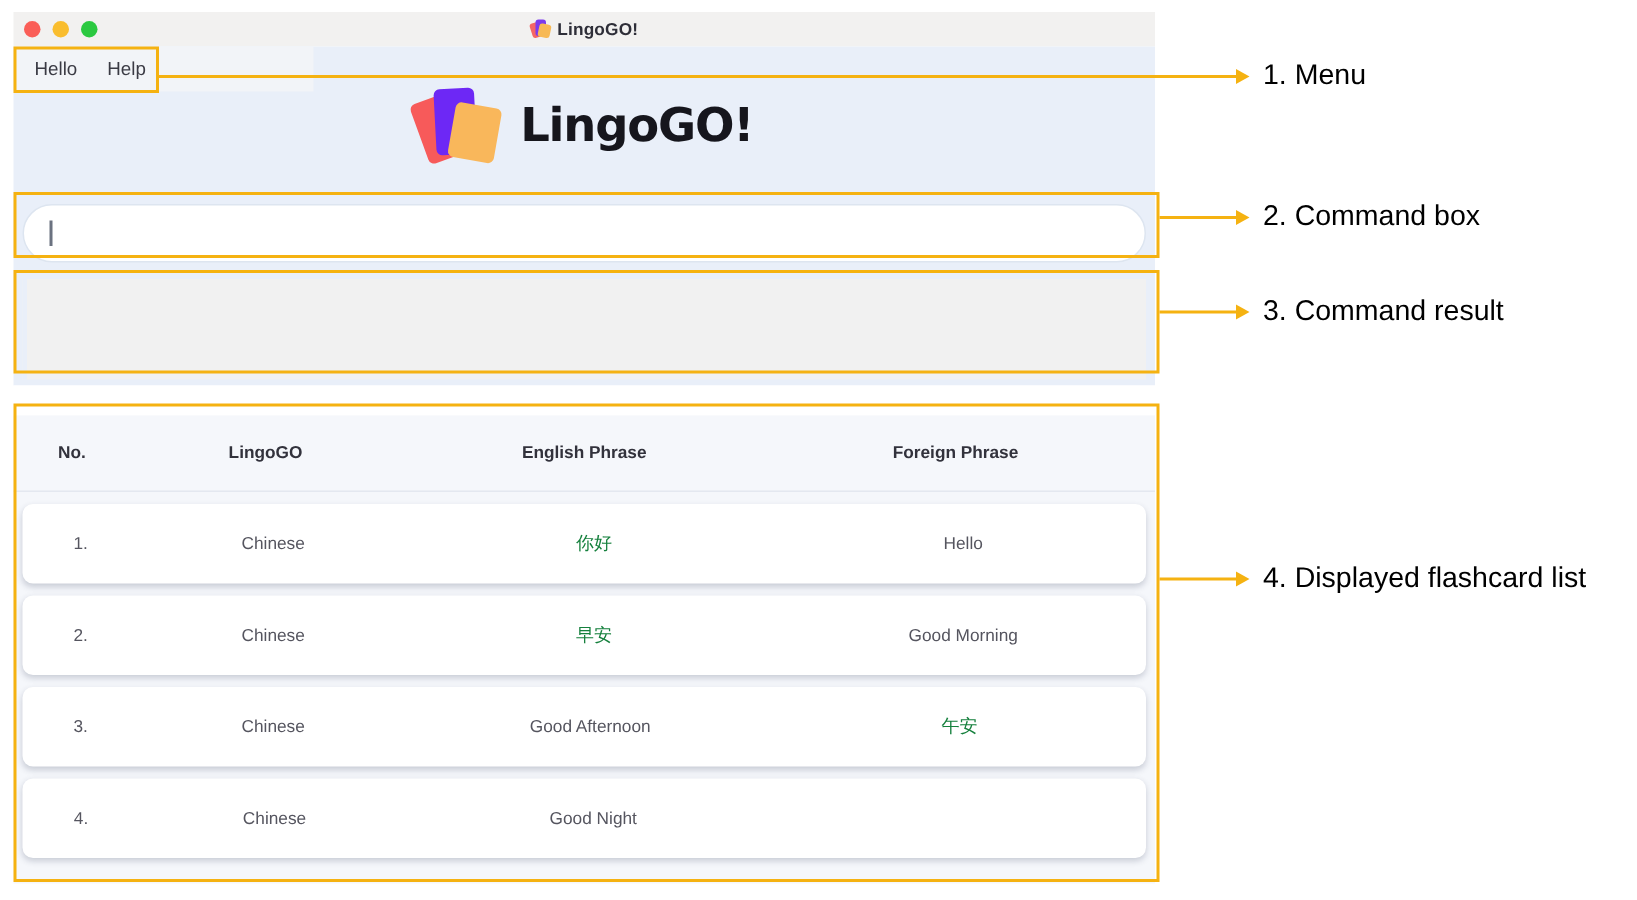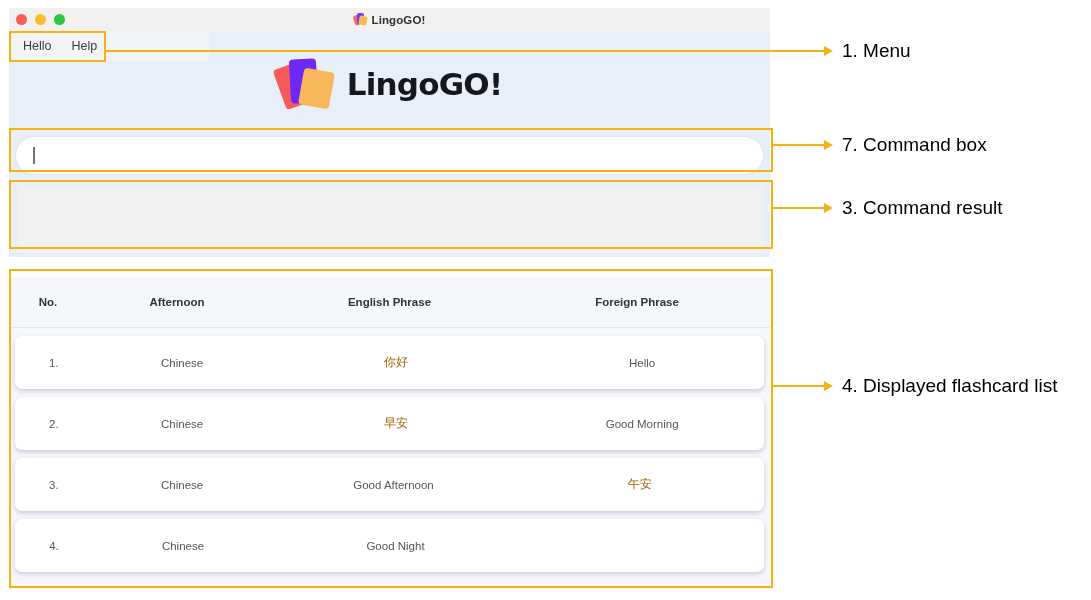--- a/index.html
+++ b/index.html
@@ -261,21 +261,21 @@
     background: #ffffff;
     border-radius: 7px;
     box-shadow: 0 2px 4px rgba(40,50,80,0.22);
     display: flex;
     align-items: center;
   }
   .flashcard-row .cell {
     font-size: 11.5px;
     color: #55555f;
   }
-  .cell.cjk { font-family: "DejaVu Sans", sans-serif; font-size: 12px; color: #a16207; }
+  .cell.cjk { font-family: "DejaVu Sans", sans-serif; font-size: 12px; color: #15803d; }
 
   
   .ann-box {
     position: absolute;
     border: 2px solid #f5b211;
     pointer-events: none;
   }
   .ann-line {
     position: absolute;
     height: 2px;
@@ -345,21 +345,21 @@
     <div id="command-result-wrap">
       <div id="command-result"></div>
     </div>
 
     <div id="gap-band"></div>
 
     <div id="flashcard-list">
 
       <div id="list-header">
         <span class="col col-no">No.</span>
-        <span class="col col-lang">Afternoon</span>
+        <span class="col col-lang">LingoGO</span>
         <span class="col col-english">English Phrase</span>
         <span class="col col-foreign">Foreign Phrase</span>
       </div>
 
       <div class="flashcard-row">
         <span class="cell col-no">1.</span>
         <span class="cell col-lang">Chinese</span>
         <span class="cell cjk col-foreign">你好</span>
         <span class="cell col-english">Hello</span>
       </div>
@@ -388,21 +388,21 @@
   </div>
 
   <div class="ann-box" style="left:9px; top:31px; width:97px; height:31px;"></div>
   <div class="ann-line" style="left:106px; top:50px; width:719px;"></div>
   <div class="ann-arrow" style="left:824px; top:46px;"></div>
   <div class="ann-label" style="left:842px; top:41px;">1. Menu</div>
 
   <div class="ann-box" style="left:9px; top:128px; width:764px; height:44px;"></div>
   <div class="ann-line" style="left:773px; top:144px; width:52px;"></div>
   <div class="ann-arrow" style="left:824px; top:140px;"></div>
-  <div class="ann-label" style="left:842px; top:135px;">7. Command box</div>
+  <div class="ann-label" style="left:842px; top:135px;">2. Command box</div>
 
   <div class="ann-box" style="left:9px; top:180px; width:764px; height:69px;"></div>
   <div class="ann-line" style="left:773px; top:207px; width:52px;"></div>
   <div class="ann-arrow" style="left:824px; top:203px;"></div>
   <div class="ann-label" style="left:842px; top:198px;">3. Command result</div>
 
   <div class="ann-box" style="left:9px; top:269px; width:764px; height:319px;"></div>
   <div class="ann-line" style="left:773px; top:385px; width:52px;"></div>
   <div class="ann-arrow" style="left:824px; top:381px;"></div>
   <div class="ann-label" style="left:842px; top:376px;">4. Displayed flashcard list</div>

